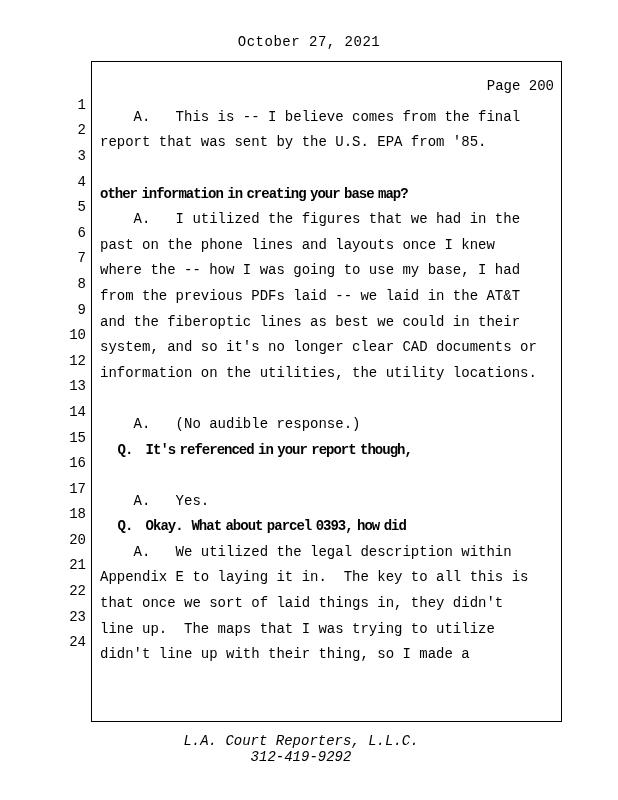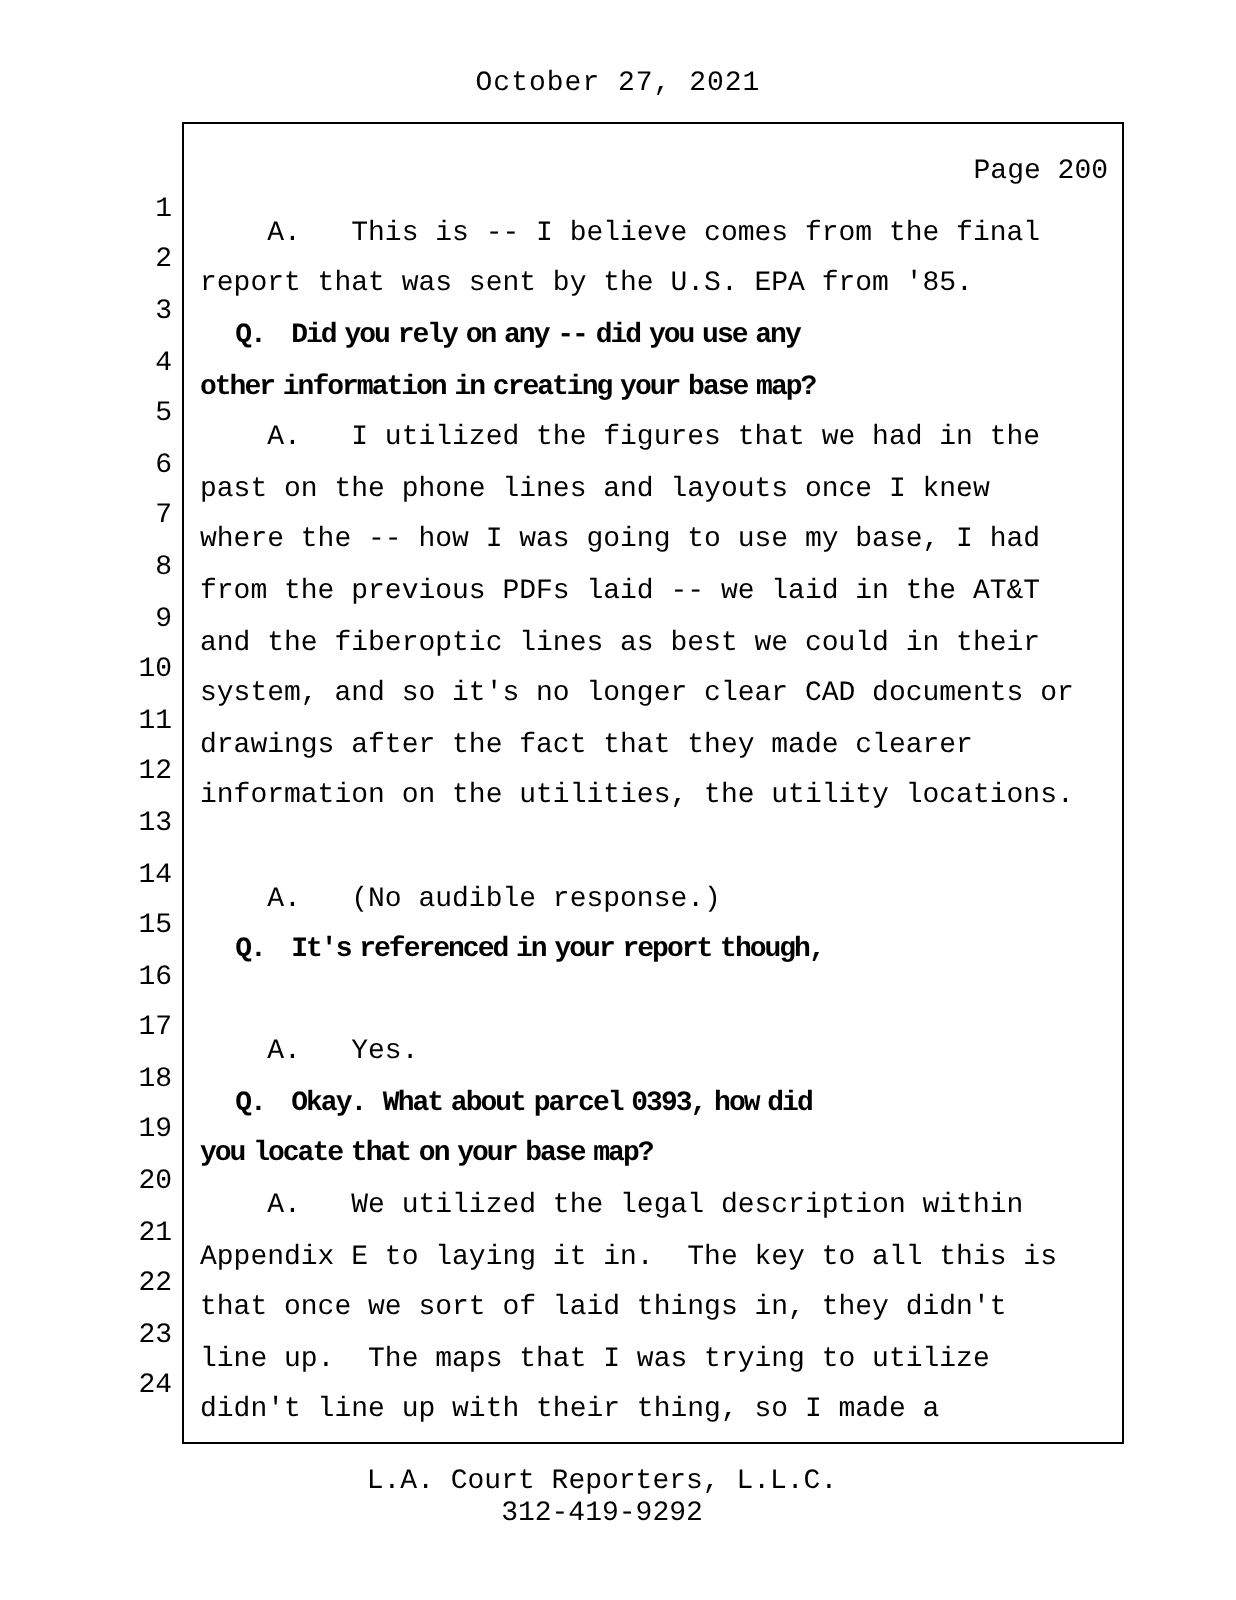--- a/index.html
+++ b/index.html
@@ -62,20 +62,21 @@
   .line.bold .text {
     font-weight: bold;
     letter-spacing: -1px;
     word-spacing: -3px;
   }
   .footer {
     position: absolute;
     left: 0; right: 16px;
     text-align: center;
     font-size: 14px;
+    font-style: italic;
   }
   .footer-line1 { top: 733px; }
   .footer-line2 { top: 749px; }
 </style>
 </head>
 <body>
 
 <div class="page-wrap">
 
   <div class="date-header">October 27, 2021</div>
@@ -90,21 +91,20 @@
       <span class="text">    A.   This is -- I believe comes from the final</span>
     </div>
 
     <div class="line">
       <span class="num">2</span>
       <span class="text">report that was sent by the U.S. EPA from '85.</span>
     </div>
 
     <div class="line bold">
       <span class="num">3</span>
-      <span class="text">    Q.   Did you rely on any -- did you use any</span>
     </div>
 
     <div class="line bold">
       <span class="num">4</span>
       <span class="text">other information in creating your base map?</span>
     </div>
 
     <div class="line">
       <span class="num">5</span>
       <span class="text">    A.   I utilized the figures that we had in the</span>
@@ -128,24 +128,20 @@
     <div class="line">
       <span class="num">9</span>
       <span class="text">and the fiberoptic lines as best we could in their</span>
     </div>
 
     <div class="line">
       <span class="num">10</span>
       <span class="text">system, and so it's no longer clear CAD documents or</span>
     </div>
 
-    <div class="line">
-      <span class="num">11</span>
-      <span class="text">drawings after the fact that they made clearer</span>
-    </div>
 
     <div class="line">
       <span class="num">12</span>
       <span class="text">information on the utilities, the utility locations.</span>
     </div>
 
     <div class="line bold">
       <span class="num">13</span>
     </div>
 
@@ -166,24 +162,20 @@
     <div class="line">
       <span class="num">17</span>
       <span class="text">    A.   Yes.</span>
     </div>
 
     <div class="line bold">
       <span class="num">18</span>
       <span class="text">    Q.   Okay.  What about parcel 0393, how did</span>
     </div>
 
-    <div class="line bold">
-      <span class="num">19</span>
-      <span class="text">you locate that on your base map?</span>
-    </div>
 
     <div class="line">
       <span class="num">20</span>
       <span class="text">    A.   We utilized the legal description within</span>
     </div>
 
     <div class="line">
       <span class="num">21</span>
       <span class="text">Appendix E to laying it in.  The key to all this is</span>
     </div>

